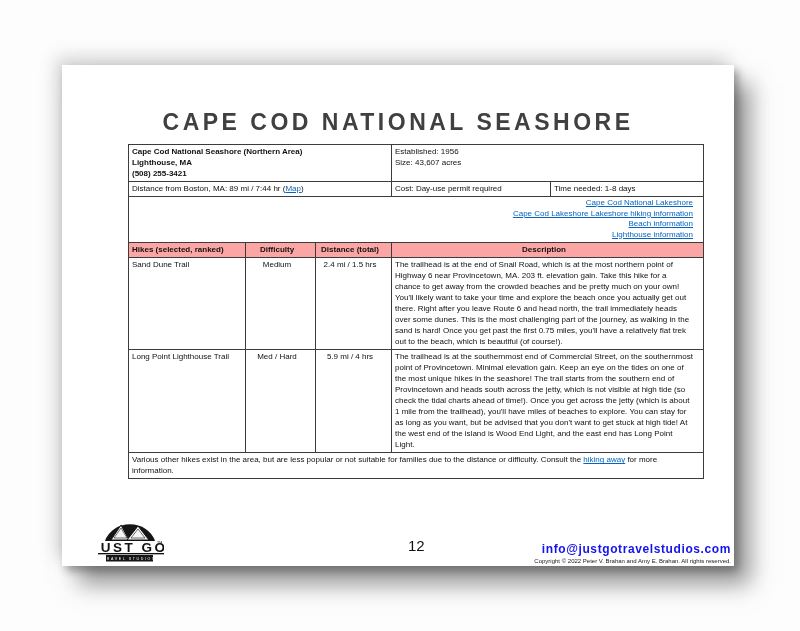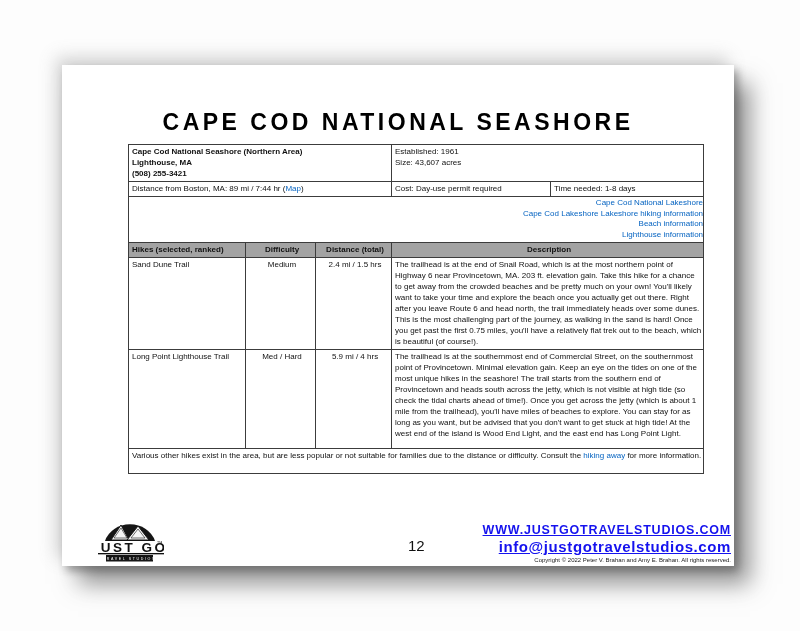--- a/index.html
+++ b/index.html
@@ -10,48 +10,48 @@
     position:absolute; left:62px; top:65px; width:672px; height:501px;
     background:#ffffff;
     box-shadow: 16px 18px 22px rgba(60,60,60,0.55),
                 -6px -8px 16px rgba(120,120,120,0.30),
                 4px 5px 8px rgba(0,0,0,0.30);
   }
 
   .title {
     position:absolute; top:44px; left:0; width:100%;
     text-align:center; font-size:23px; font-weight:bold; letter-spacing:3.5px;
-    color:#000000; white-space:nowrap;
+    color:#404040; white-space:nowrap;
   }
 
   table.doc {
     position:absolute; top:79px; left:66px; width:575px;
     border-collapse:collapse; table-layout:fixed;
     font-size:8px; color:#111;
   }
-  table.doc td { border:1px solid #3c3c3c; padding:1px 0 2px 3px; vertical-align:top; line-height:11px; }
+  table.doc td { border:1px solid #3c3c3c; padding:1px 10px 2px 3px; vertical-align:top; line-height:11px; }
   td.bold { font-weight:bold; }
   td.center { text-align:center; }
-  tr.header-row td { background:#a3a3a3; font-weight:bold; }
+  tr.header-row td { background:#fca5a5; font-weight:bold; }
   td.desc { line-height:9.6px; }
-  .link { color:#0563C1; cursor:pointer; }
+  .link { color:#0563C1; text-decoration:underline; cursor:pointer; }
   .links-cell div { line-height:10.6px;text-align:right; }
 
   .logo { position:absolute; left:36px; top:449px; width:66px; height:50px; }
 
   .pagenum { position:absolute; left:346px; top:472px; width:20px; text-align:left; font-size:15px; color:#111; }
 
   .footer-right { position:absolute; right:3px; top:458px; text-align:right; }
   .site-link {
     display:block; font-size:12.5px; font-weight:bold; letter-spacing:0.8px;
     color:#1512EE; text-decoration:underline; cursor:pointer; white-space:nowrap;
   }
   .email-link {
-    display:block; margin-top:1px; font-size:15px; font-weight:bold; letter-spacing:0.6px;
-    color:#1512EE; text-decoration:underline; cursor:pointer; white-space:nowrap;
+    display:block; margin-top:19px; font-size:12px; font-weight:bold; letter-spacing:0.6px;
+    color:#1512EE; cursor:pointer; white-space:nowrap;
   }
   .copyright { display:block; margin-top:2px; font-size:6px; color:#1a1a1a; letter-spacing:0; white-space:nowrap; }
 </style>
 </head>
 <body>
 
 <div class="canvas">
   <div class="page">
 
     <div class="title">CAPE COD NATIONAL SEASHORE</div>
@@ -65,21 +65,21 @@
           <col style="width:153px">
       </colgroup>
       <tbody>
         <tr style="height:33px">
           <td colspan="3" class="bold">
             <div>Cape Cod National Seashore (Northern Area)</div>
             <div>Lighthouse, MA</div>
             <div>(508) 255-3421</div>
           </td>
           <td colspan="2">
-            <div>Established: 1961</div>
+            <div>Established: 1956</div>
             <div>Size: 43,607 acres</div>
           </td>
         </tr>
         <tr style="height:14px">
           <td colspan="3"><span>Distance from Boston, MA: 89 mi / 7:44 hr  (</span><a class="link">Map</a><span>)</span></td>
           <td>Cost: Day-use permit required</td>
           <td>Time needed: 1-8 days</td>
         </tr>
         <tr style="height:43px">
           <td colspan="5" class="links-cell">
@@ -123,19 +123,18 @@
       </g>
       <text x="31" y="38" text-anchor="middle" font-family="Liberation Sans, sans-serif" font-size="13.5" font-weight="bold" letter-spacing="2.5" fill="#111" text-decoration="underline">JUST GO</text>
       <text x="59" y="30" font-family="Liberation Sans, sans-serif" font-size="3.6" fill="#111">TM</text>
       <rect x="8" y="41" width="47" height="6.5" fill="#151515"></rect>
       <text x="31.5" y="46.2" text-anchor="middle" font-family="Liberation Sans, sans-serif" font-size="3.6" letter-spacing="1.6" fill="#ffffff">TRAVEL STUDIOS</text>
     </svg>
 
     <div class="pagenum">12</div>
 
     <div class="footer-right">
-      <a class="site-link">WWW.JUSTGOTRAVELSTUDIOS.COM</a>
       <a class="email-link">info@justgotravelstudios.com</a>
       <span class="copyright">Copyright © 2022 Peter V. Brahan and Amy E. Brahan.  All rights reserved.</span>
     </div>
 
   </div>
 </div>
 
 </body></html>

